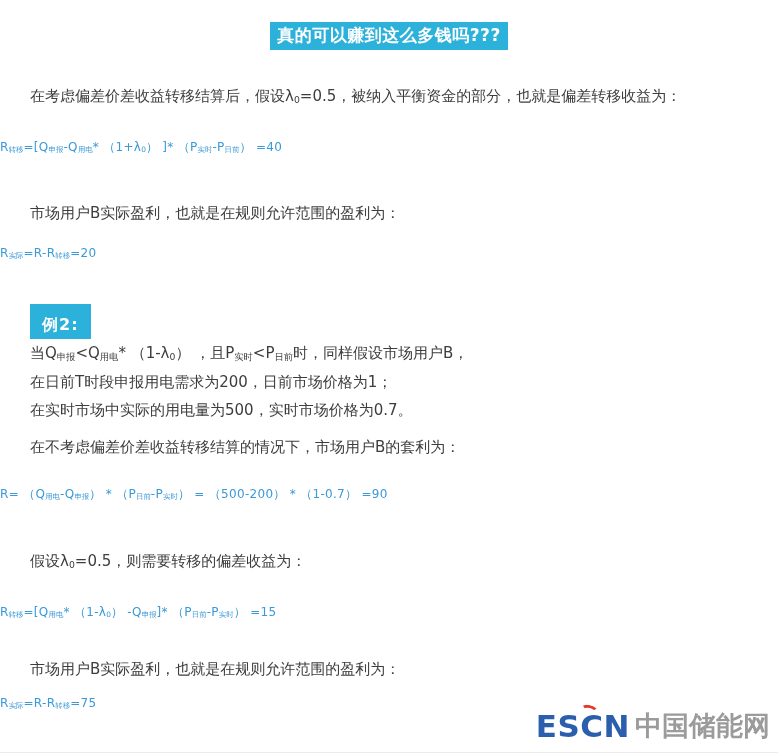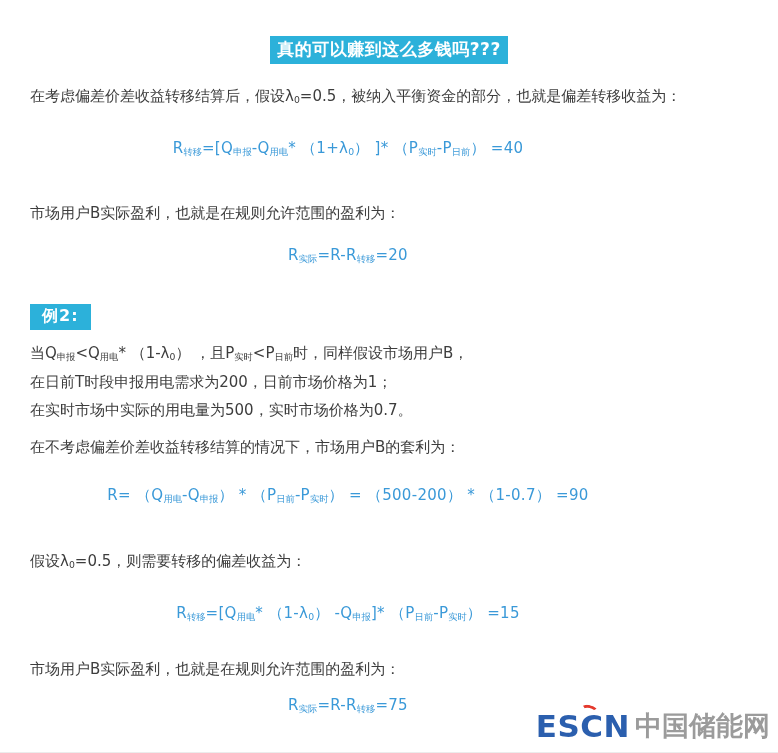--- a/index.html
+++ b/index.html
@@ -19,21 +19,21 @@
   .page{
     position:relative;
     width:778px;
     height:753px;
     margin:0 auto;
     background:#ffffff;
     overflow:hidden;
   }
   .abs{position:absolute;}
   .title-wrap{
-    top:36px;left:0;width:778px;text-align:center;
+    top:22px;left:0;width:778px;text-align:center;
   }
   .title-chip{
     display:inline-block;
     background:var(--highlight);
     color:#ffffff;
     font-size:17px;
     font-weight:bold;
     padding:2px 7px 3px 7px;
     letter-spacing:0.5px;
   }
@@ -41,39 +41,38 @@
     left:30px;
     width:730px;
     font-size:15px;
     line-height:25px;
     color:var(--body-text);
     text-align:left;
   }
   .formula{
     left:0;
     width:696px;
-    text-align:center;
-    font-size:15px;
+    font-size:12px;
     color:var(--formula);
     letter-spacing:0.3px;
   }
   .sub{
     font-size:0.62em;
     position:relative;
     top:0.18em;
     letter-spacing:0;
   }
   .badge-wrap{top:304px;left:30px;}
   .badge{
     display:inline-block;
     background:var(--highlight);
     color:#ffffff;
     font-size:16px;
     font-weight:bold;
-    padding:2px 12px 3px 12px;
+    padding:11px 12px 3px 12px;
     letter-spacing:1px;
   }
   .logo{
     top:708px;
     right:8px;
     display:flex;
     align-items:center;
     white-space:nowrap;
   }
   .logo-latin{

